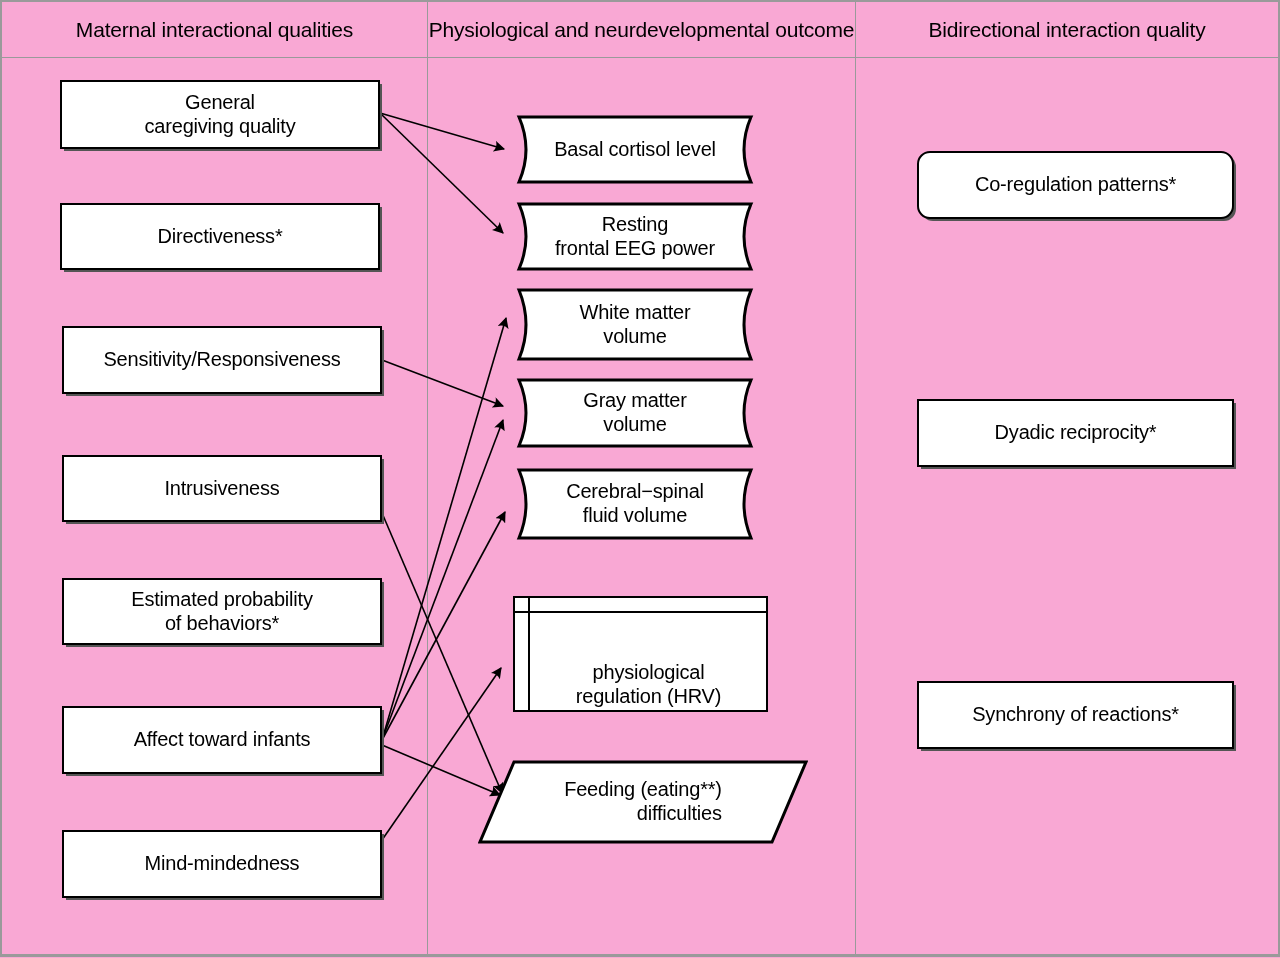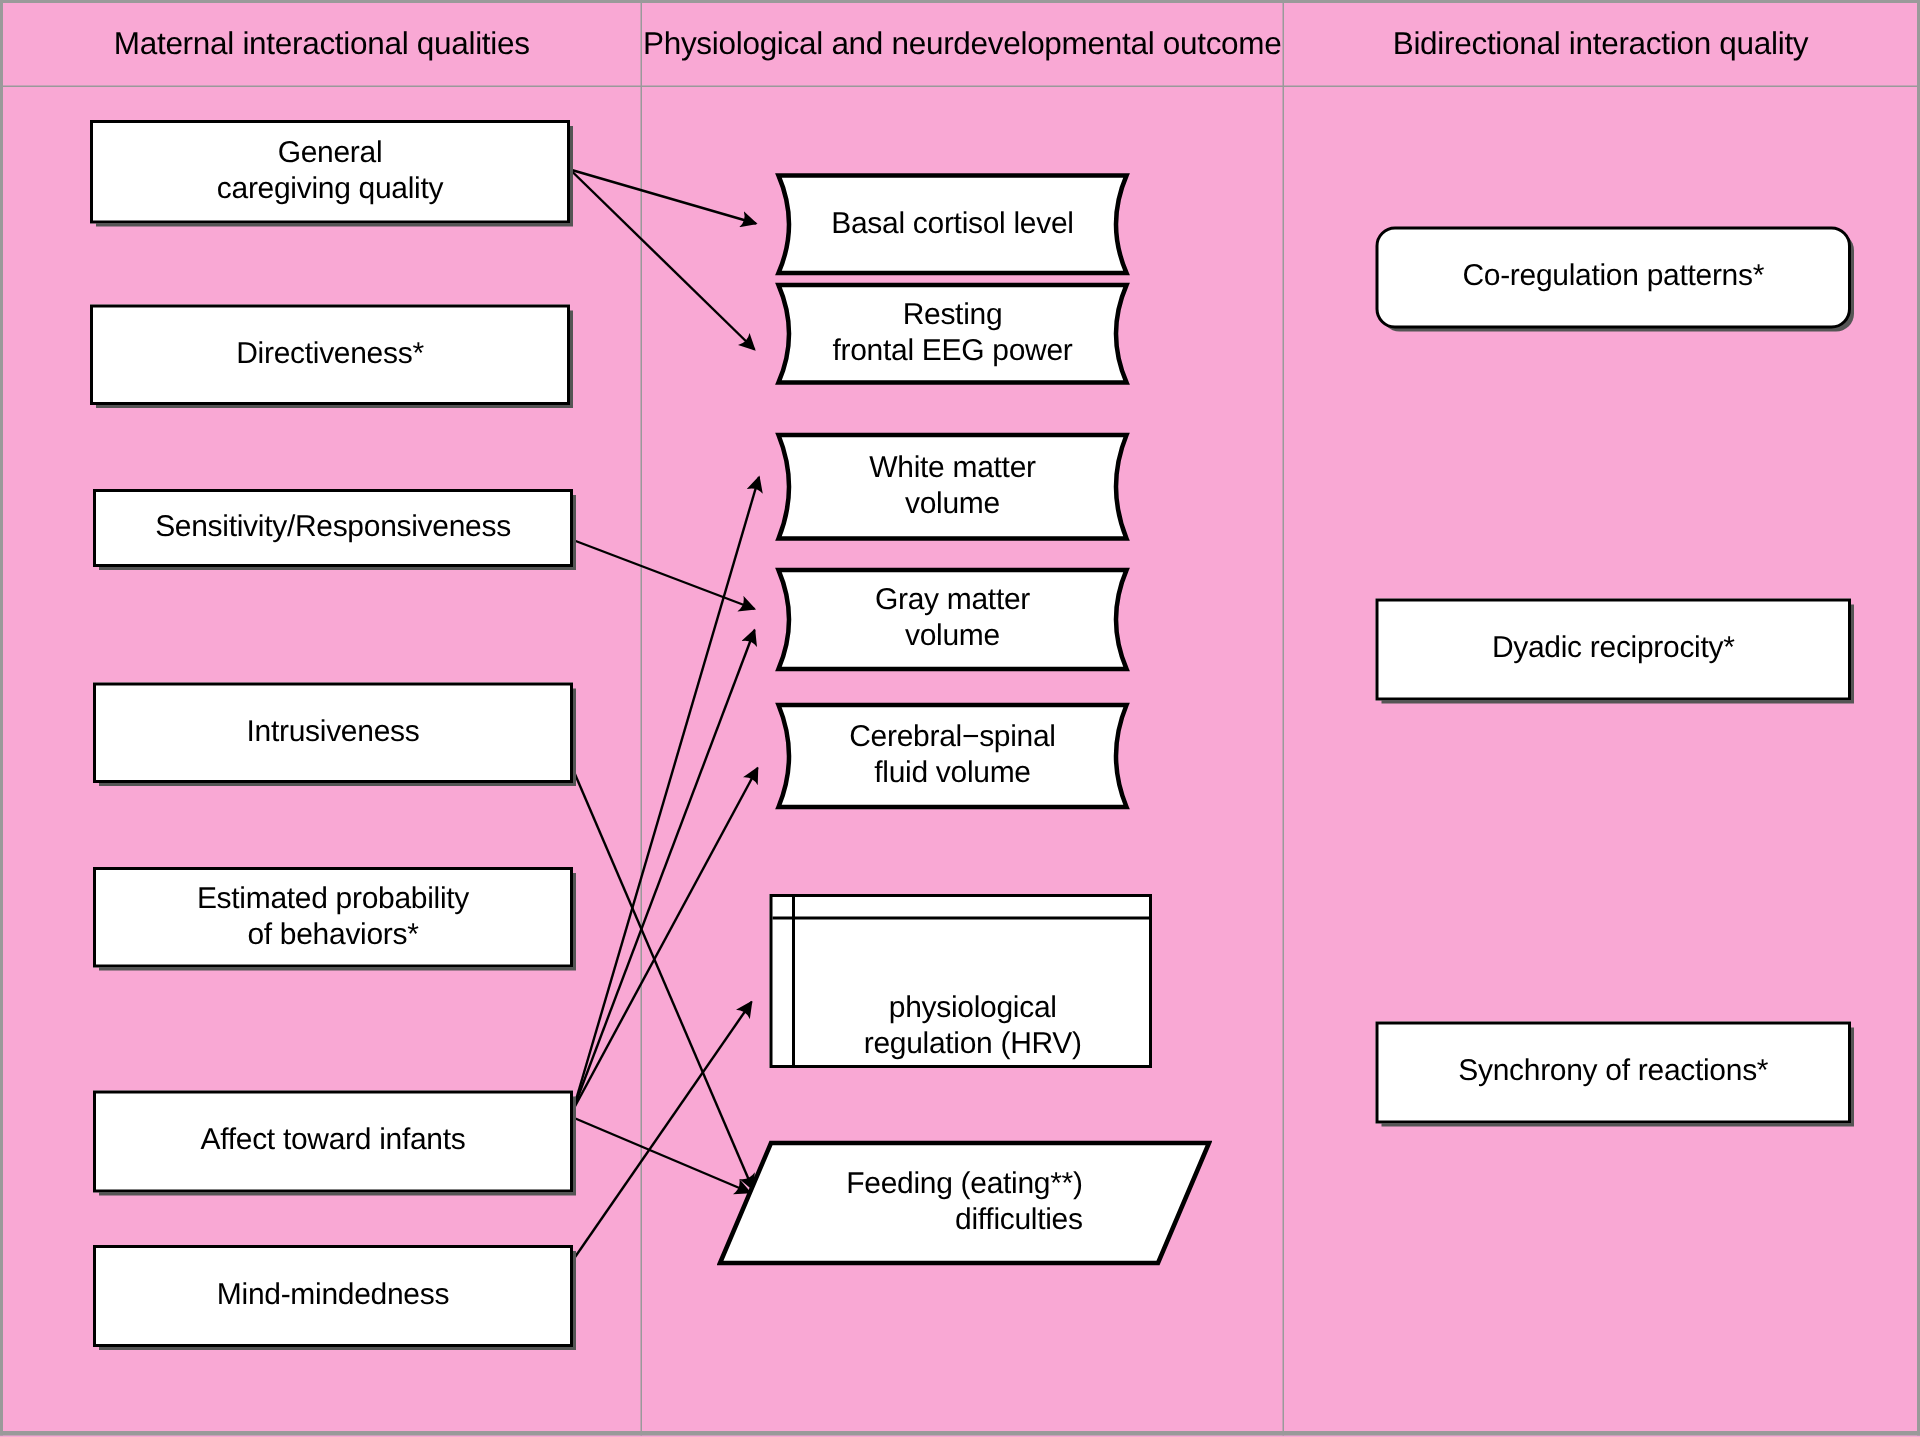--- a/index.html
+++ b/index.html
@@ -195,48 +195,48 @@
   </svg>
 
   <div class="rect-node" style="left:60px;  top:80px;  width:320px; height:69px;">
     <span>General<br>caregiving quality</span>
   </div>
 
   <div class="rect-node" style="left:60px;  top:203px; width:320px; height:67px;">
     <span>Directiveness*</span>
   </div>
 
-  <div class="rect-node" style="left:62px;  top:326px; width:320px; height:52px;">
+  <div class="rect-node" style="left:62px;  top:326px; width:320px; height:68px;">
     <span>Sensitivity/Responsiveness</span>
   </div>
 
   <div class="rect-node" style="left:62px;  top:455px; width:320px; height:67px;">
     <span>Intrusiveness</span>
   </div>
 
   <div class="rect-node" style="left:62px;  top:578px; width:320px; height:67px;">
     <span>Estimated probability<br>of behaviors*</span>
   </div>
 
-  <div class="rect-node" style="left:62px;  top:706px; width:320px; height:68px;margin-top:21px;">
+  <div class="rect-node" style="left:62px;  top:706px; width:320px; height:68px;">
     <span>Affect toward  infants</span>
   </div>
 
   <div class="rect-node" style="left:62px;  top:830px; width:320px; height:68px;">
     <span>Mind-mindedness</span>
   </div>
 
   <div class="tape-node" style="left:505px; top:115px; width:260px; height:69px;">
     <svg width="260" height="69" viewBox="0 0 260 69">
       <path d="M 14 2 L 246 2 Q 232 34.5 246 67 L 14 67 Q 28 34.5 14 2 z" fill="#ffffff" stroke="#000000" stroke-width="3"></path>
     </svg>
     <div class="tape-label">Basal cortisol level</div>
   </div>
 
-  <div class="tape-node" style="left:505px; top:188px; width:260px; height:69px;">
+  <div class="tape-node" style="left:505px; top:202px; width:260px; height:69px;">
     <svg width="260" height="69" viewBox="0 0 260 69">
       <path d="M 14 2 L 246 2 Q 232 34.5 246 67 L 14 67 Q 28 34.5 14 2 z" fill="#ffffff" stroke="#000000" stroke-width="3"></path>
     </svg>
     <div class="tape-label">Resting<br>frontal EEG power</div>
   </div>
 
   <div class="tape-node" style="left:505px; top:288px; width:260px; height:73px;">
     <svg width="260" height="73" viewBox="0 0 260 73">
       <path d="M 14 2 L 246 2 Q 232 36.5 246 71 L 14 71 Q 28 36.5 14 2 z" fill="#ffffff" stroke="#000000" stroke-width="3"></path>
     </svg>

